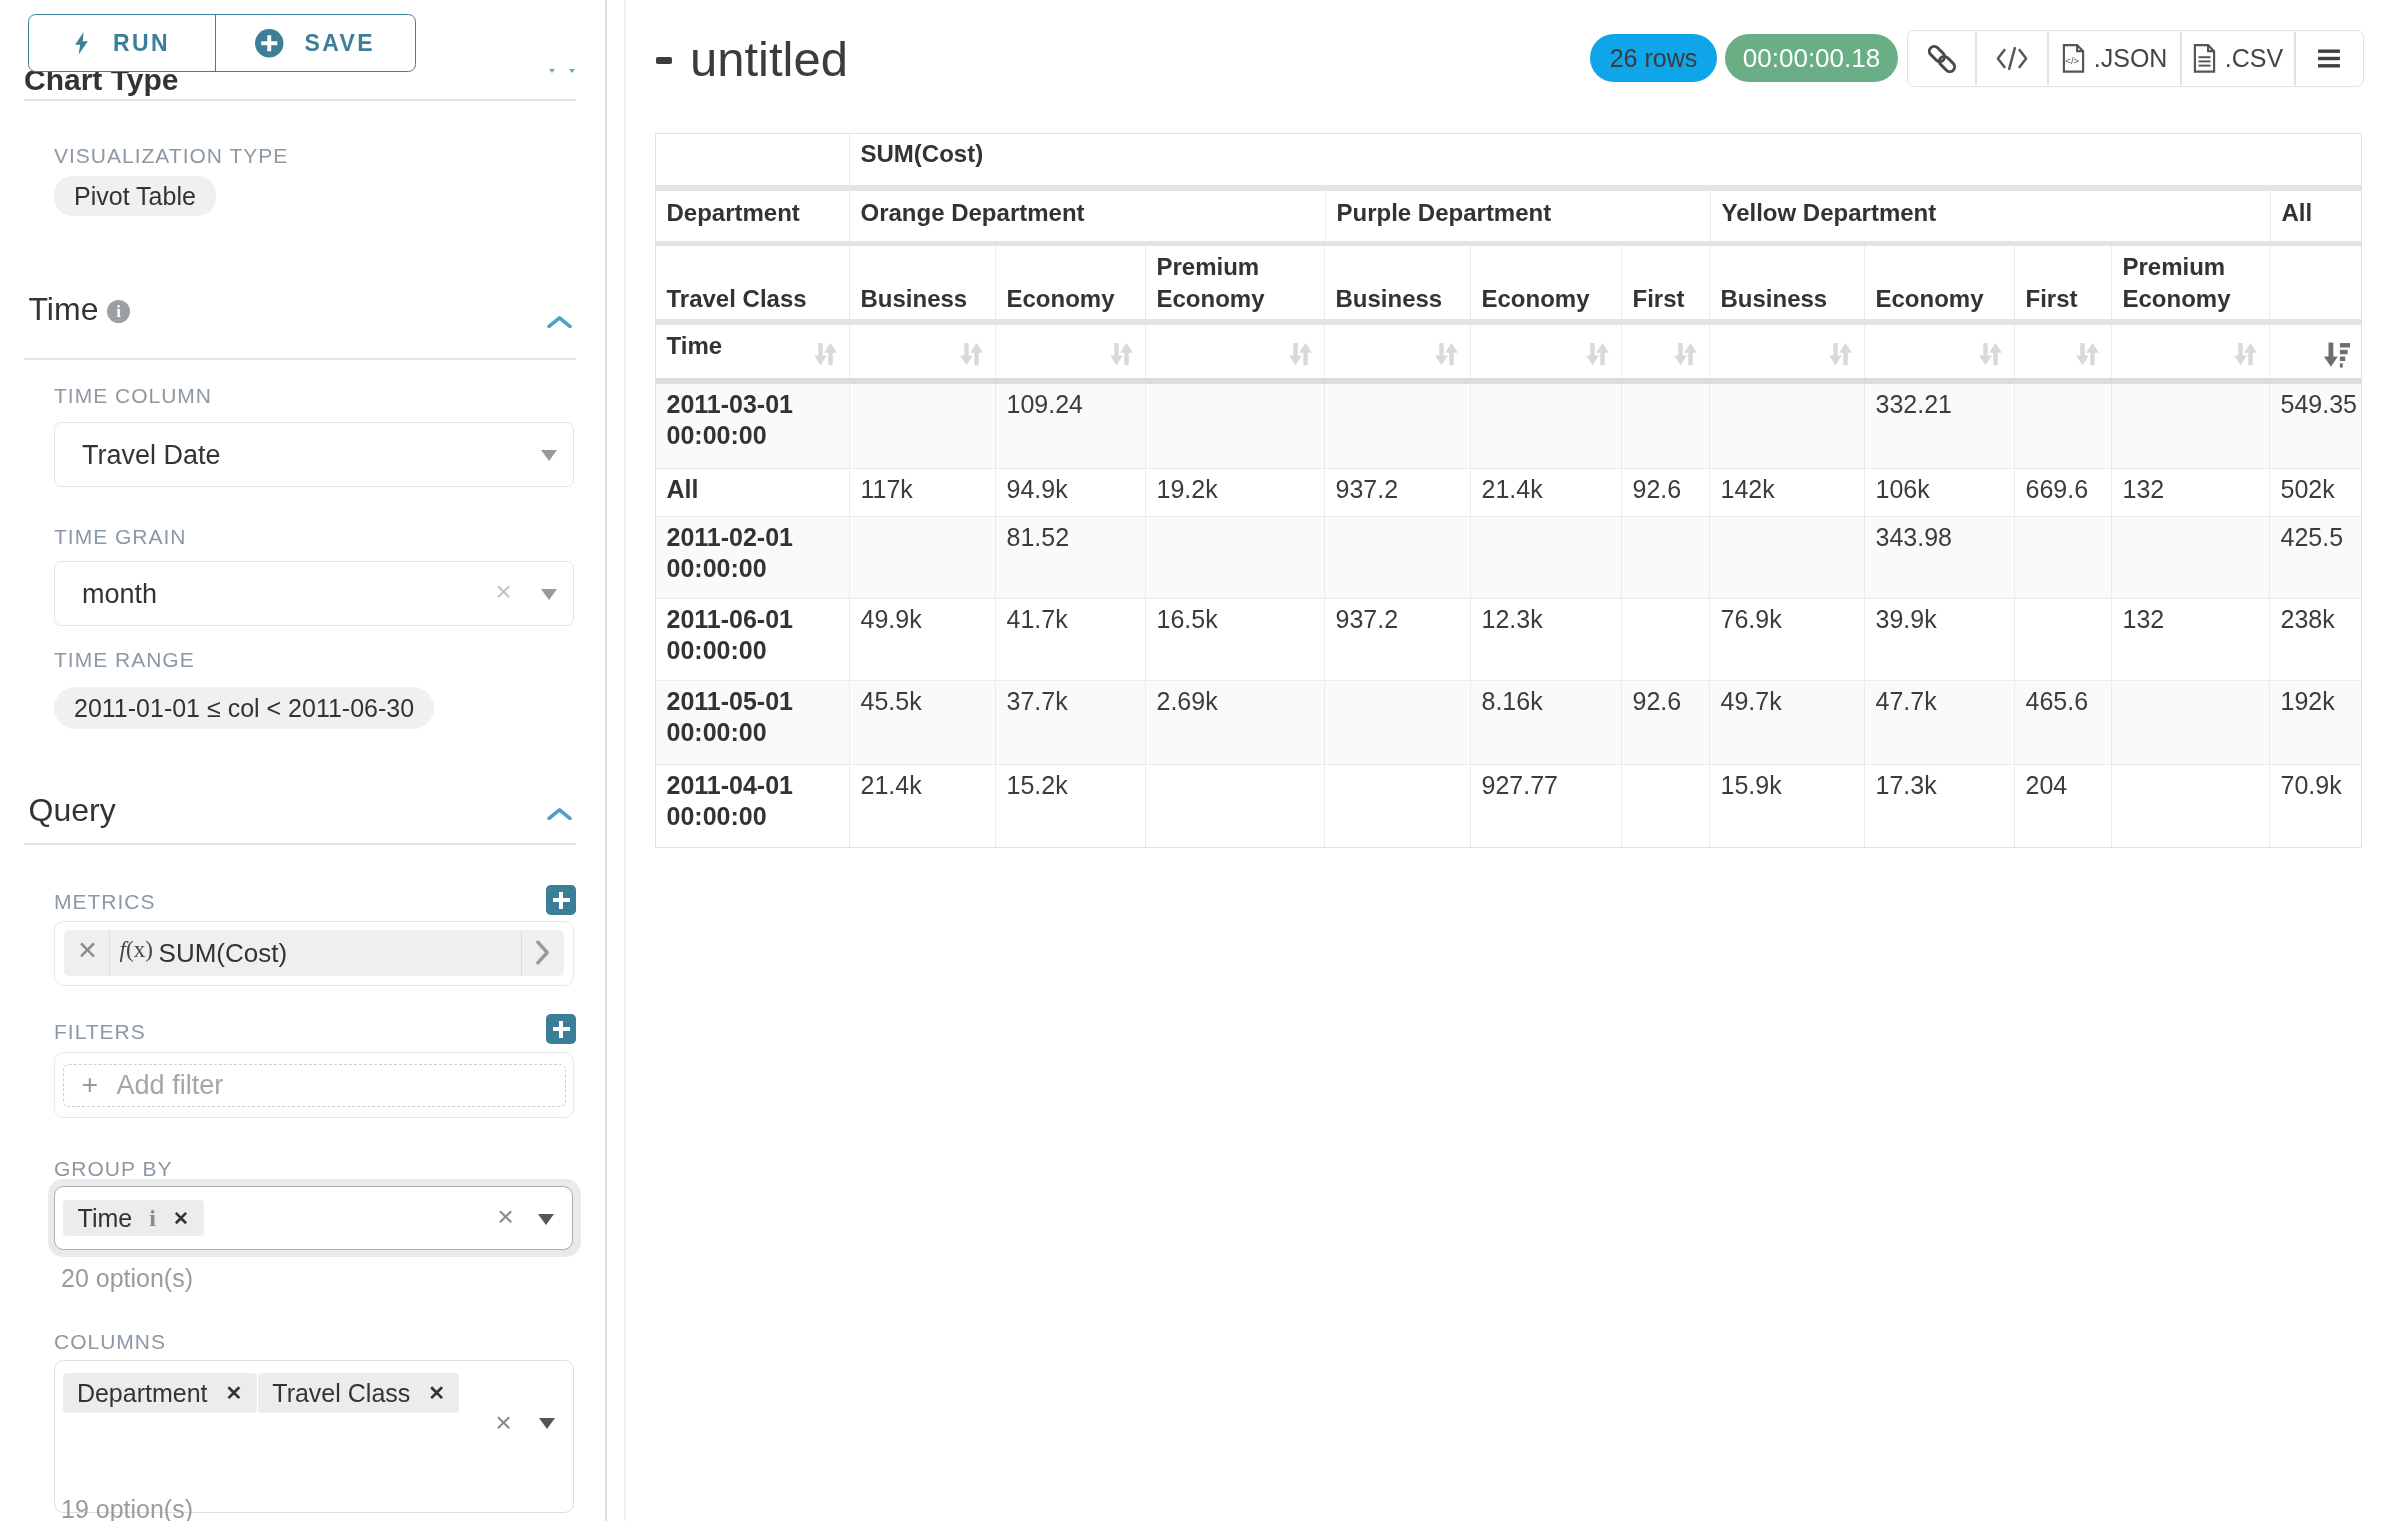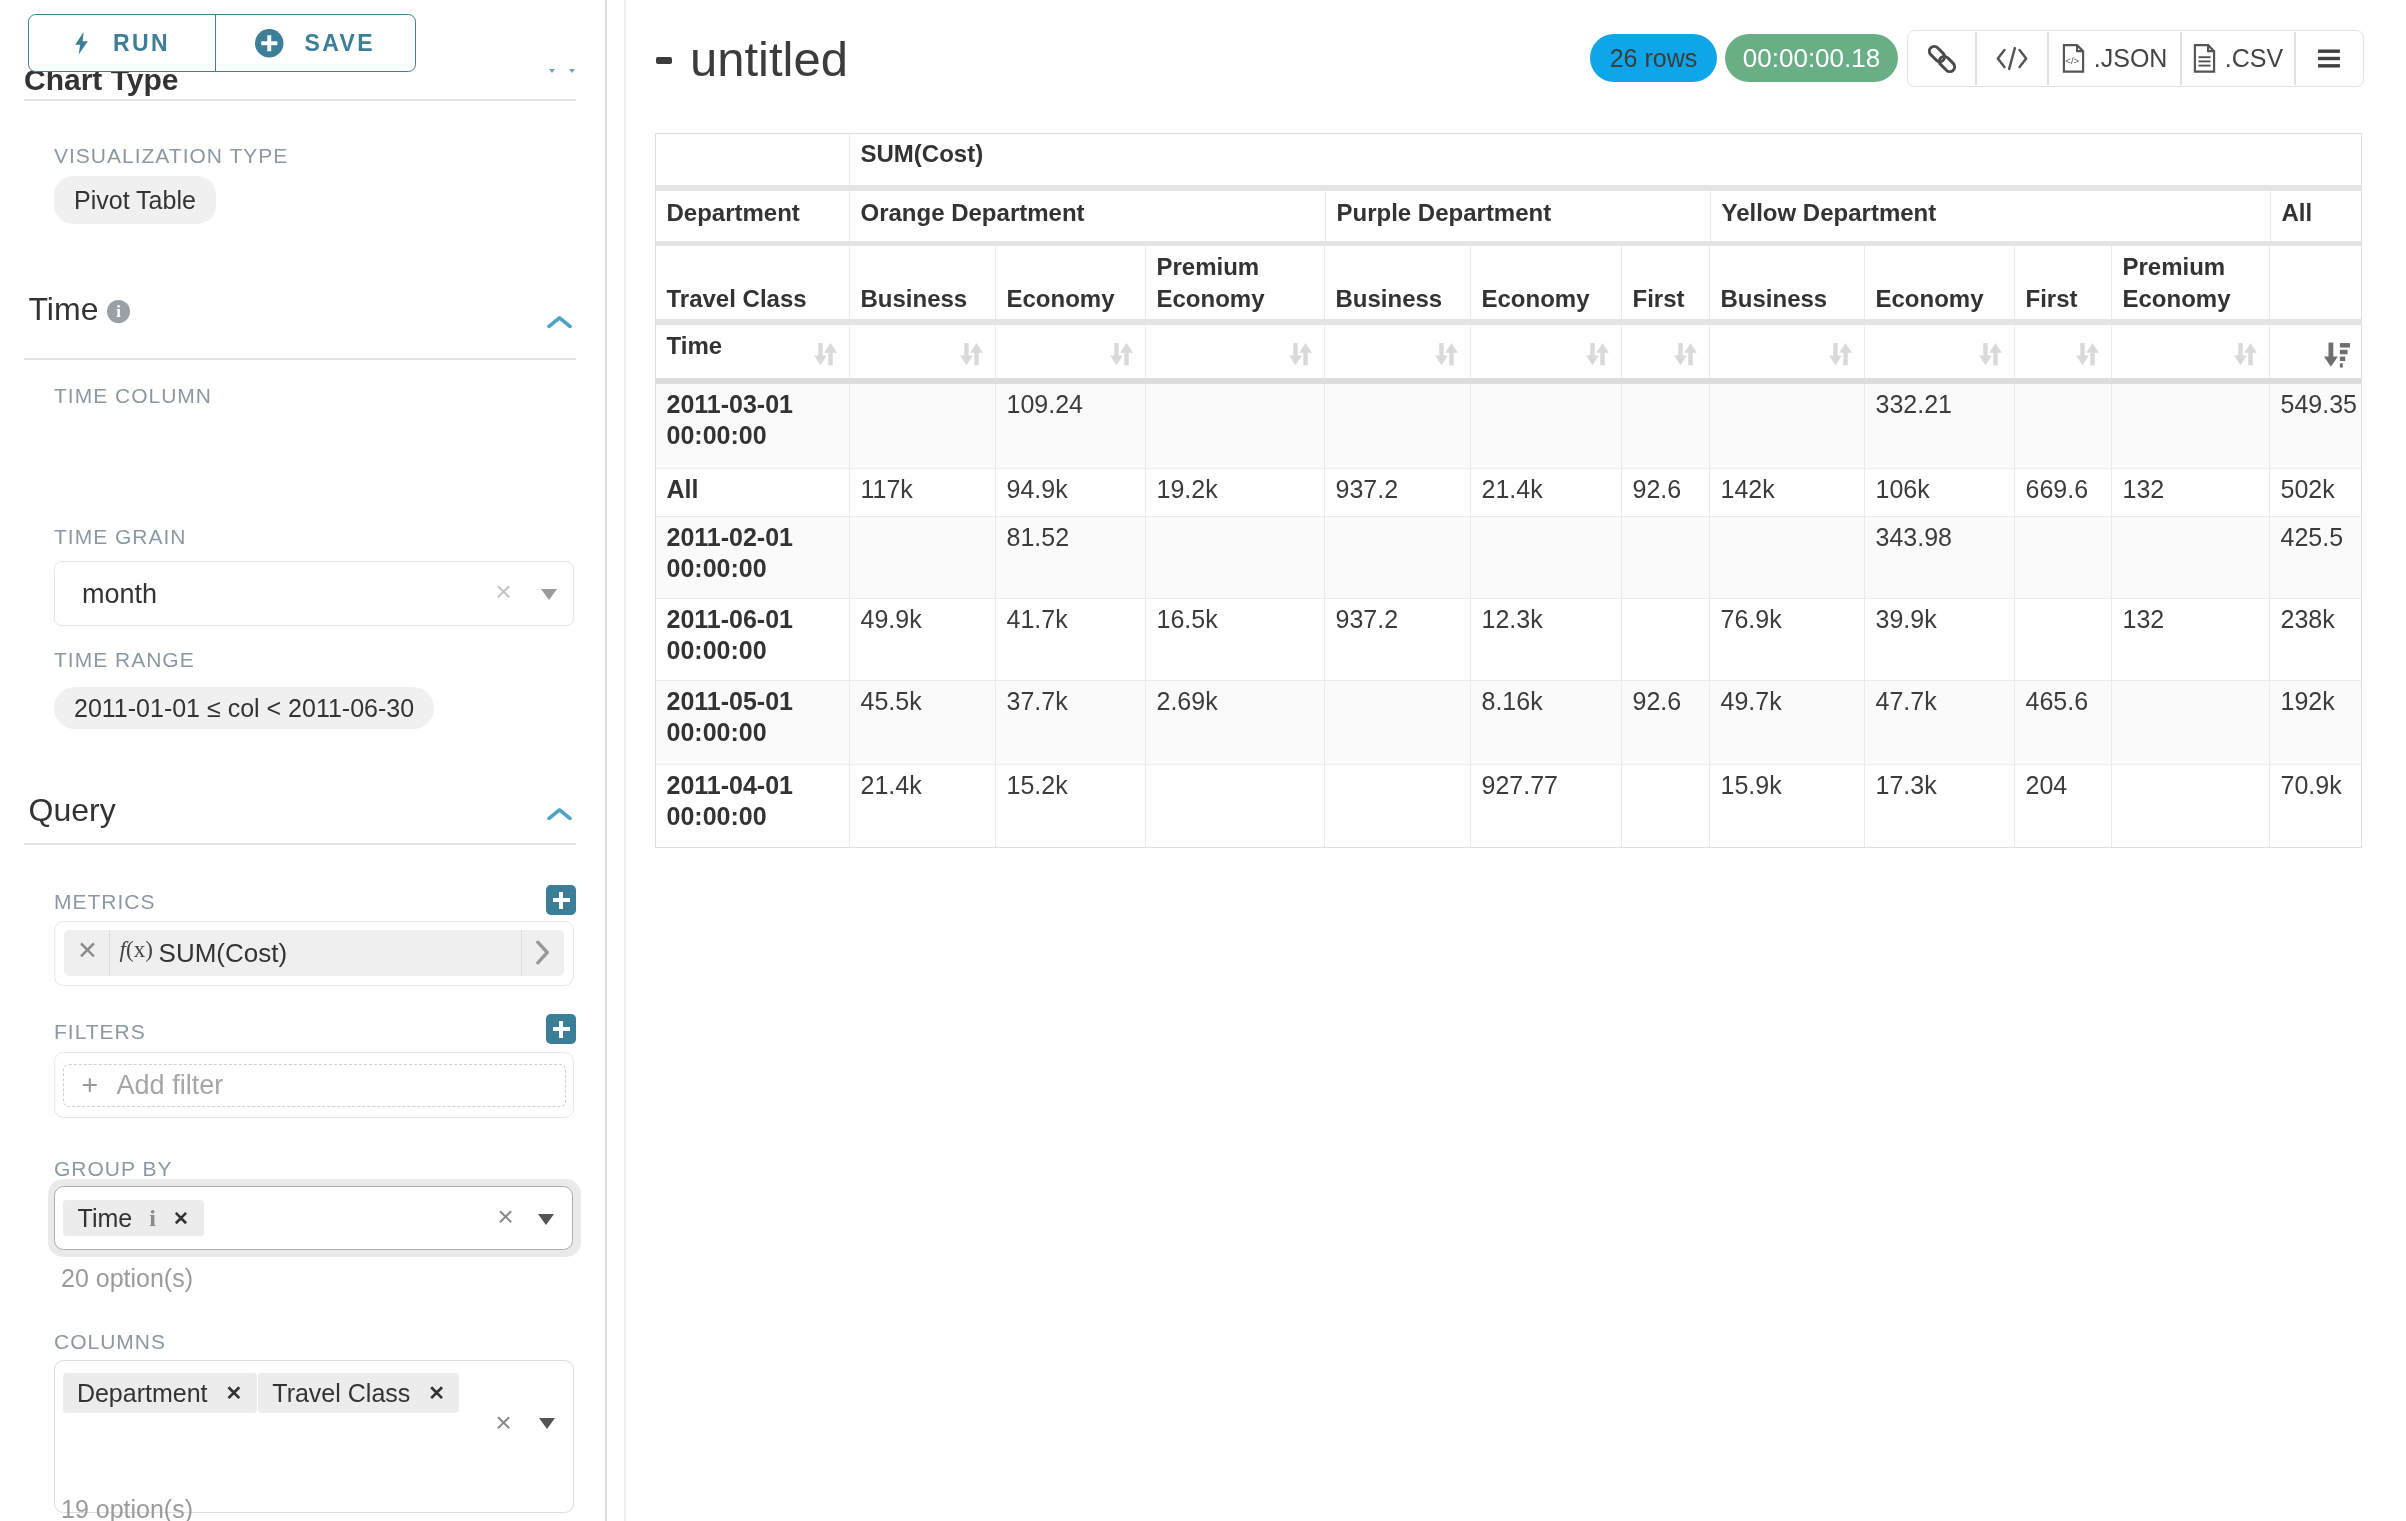--- a/index.html
+++ b/index.html
@@ -53,30 +53,34 @@
           <rect x="6.9" y="3.5" width="2.2" height="9" fill="#fff"></rect>
         </svg>
       <span style="font-size:23px;letter-spacing:2.4px;color:#3D7E98;font-weight:700">SAVE</span>
     </div>
   </div>
   <div class="abs" style="left:549px;top:69px;width:0;height:0;border-left:3.3px solid transparent;border-right:3.3px solid transparent;border-top:4.3px solid #62A8C6"></div>
   <div class="abs" style="left:569px;top:69px;width:0;height:0;border-left:3.3px solid transparent;border-right:3.3px solid transparent;border-top:4.3px solid #62A8C6"></div>
   <div class="rule" style="top:99px"></div>
 
   <div class="lbl" style="left:54px;top:144px">VISUALIZATION TYPE</div>
-  <div class="pillgray" style="left:54px;top:176px;height:48px;border-radius:19px;padding:8px 20px">Pivot Table</div>
+  <div class="pillgray" style="left:54px;top:176px;height:40px;border-radius:19px;padding:8px 20px">Pivot Table</div>
 
   <div class="sechdr" style="left:28.5px;top:291px">Time</div>
   <div class="abs" style="left:107px;top:300px;width:23px;height:23px;border-radius:50%;background:#9AA0A6;color:#fff;font-size:17px;font-weight:700;text-align:center;line-height:23px;font-family:'Liberation Serif',serif">i</div>
   <svg class="chev" style="left:547px;top:315px" viewBox="0 0 26 14">
       <polyline points="2,12 13,3 24,12" fill="none" stroke="#4FA3C6" stroke-width="4" stroke-linecap="round" stroke-linejoin="round"></polyline>
     </svg>
   <div class="rule" style="top:358px"></div>
 
   <div class="lbl" style="left:54px;top:384px">TIME COLUMN</div>
+  <div class="selbox" style="top:422px">
+      <span class="txt">Travel Date</span>
+      <div class="caret" style="right:16px;top:27px"></div>
+    </div>
 
   <div class="lbl" style="left:54px;top:525px">TIME GRAIN</div>
   <div class="selbox" style="top:561px">
       <span class="txt">month</span>
     <span class="xclear" style="right:61px;top:13.3px">×</span>
     <div class="caret" style="right:16px;top:27px"></div>
   </div>
 
   <div class="lbl" style="left:54px;top:648px">TIME RANGE</div>
   <div class="pillgray" style="left:54px;top:687px;height:42px">2011-01-01 ≤ col &lt; 2011-06-30</div>

